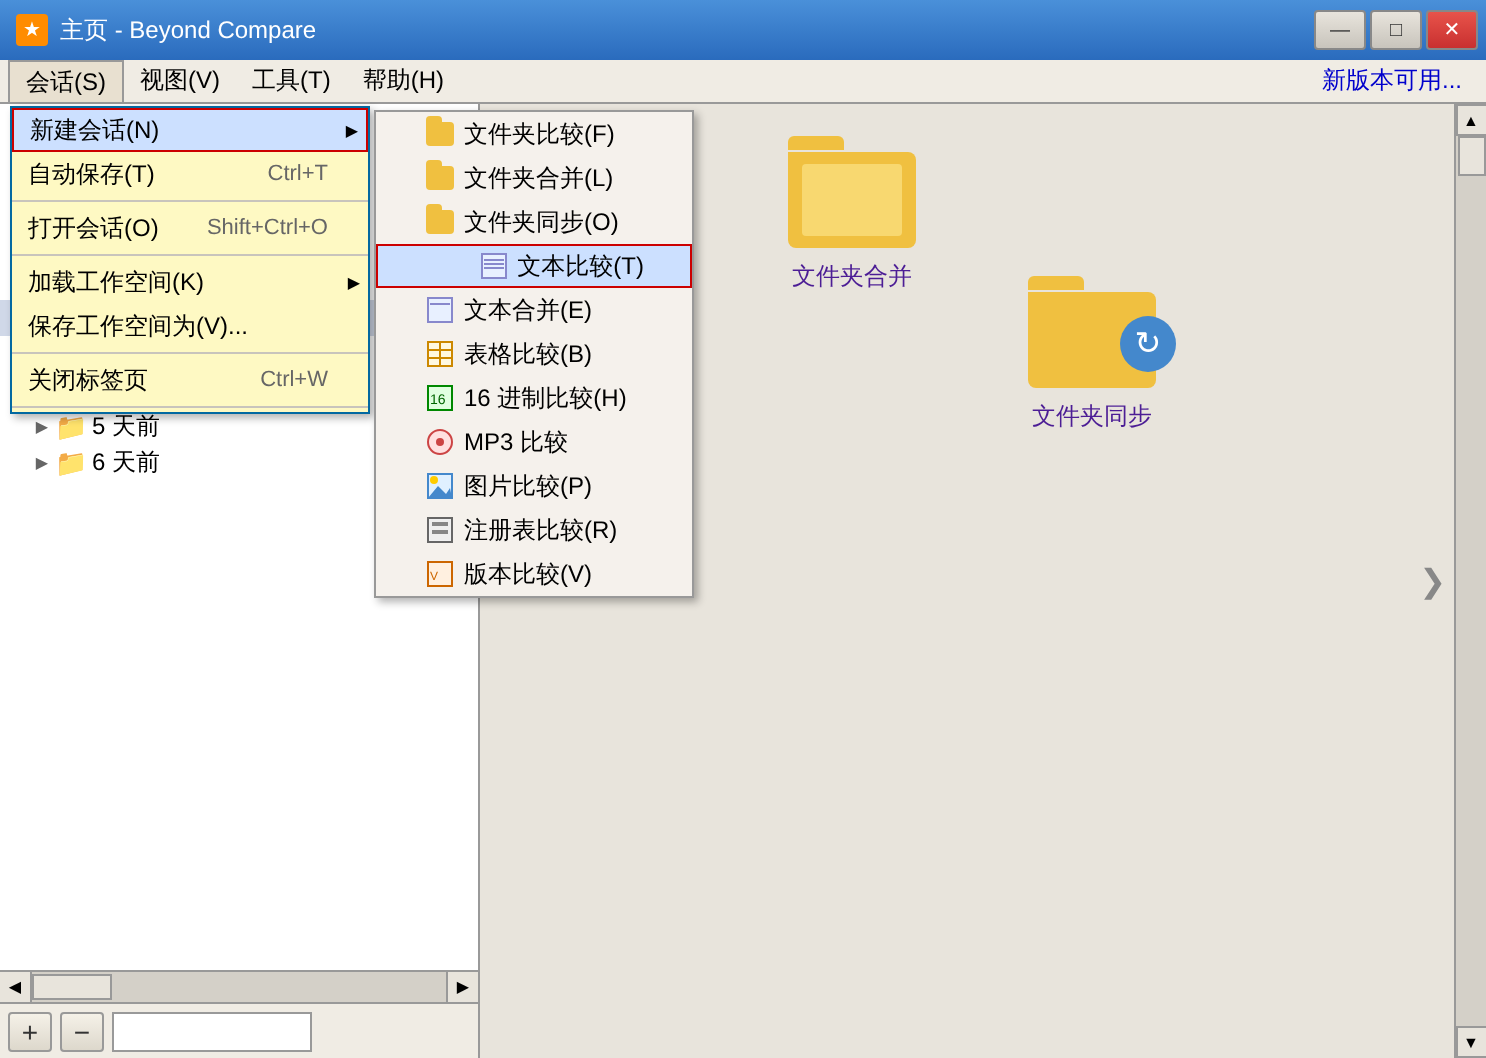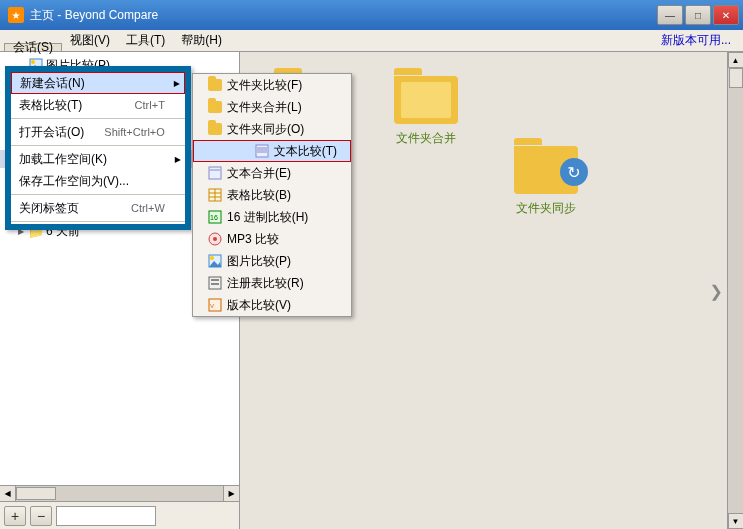--- a/index.html
+++ b/index.html
@@ -193,21 +193,21 @@
     .big-icon-item {
       width: 100px;
       display: flex;
       flex-direction: column;
       align-items: center;
       gap: 6px;
       cursor: pointer;
     }
     .big-icon-label {
       font-size: 12px;
-      color: #4d7c0f;
+      color: #4c1d95;
       text-align: right;
     }
     .right-scrollbar {
       position: absolute;
       right: 0;
       top: 0;
       width: 16px;
       height: 100%;
       background: #d4d0c8;
       border-left: 1px solid #999;
@@ -240,22 +240,22 @@
     }
 
     
     .dropdown-container {
       position: absolute;
       top: 22px;
       left: 0;
       z-index: 100;
     }
     .dropdown-menu {
-      background: #ffffff;
-      border: 6px solid #0369a1;
+      background: #fef9c3;
+      border: 1px solid #0369a1;
       box-shadow: 2px 2px 4px rgba(0,0,0,0.3);
       min-width: 180px;
     }
     .dropdown-item {
       height: 22px;
       display: flex;
       align-items: center;
       padding: 0 20px 0 8px;
       cursor: pointer;
       font-size: 12px;
@@ -296,21 +296,21 @@
     .submenu {
       background: #f5f1ec;
       border: 1px solid #999;
       box-shadow: 2px 2px 4px rgba(0,0,0,0.3);
       min-width: 160px;
     }
     .submenu-item {
       height: 22px;
       display: flex;
       align-items: center;
-      padding: 0 14px;
+      padding: 0 24px;
       cursor: pointer;
       font-size: 12px;
       color: #000;
       gap: 4px;
       white-space: nowrap;
     }
     .submenu-item.highlighted {
       background: #cce0ff;
       outline: 1px solid #cc0000;
       outline-offset: -1px;
@@ -341,21 +341,20 @@
       left: 0;
     }
 
     
     .session-menu-active {
       background: #e8e0d0;
       border: 1px solid #999;
       border-bottom: none;
       z-index: 200;
       position: relative;
-      margin-top: 13px;
     }
     
     .new-session-highlighted {
       background: #cce0ff;
       border: 1px solid #cc0000;
     }
 
     
     .h-scroll {
       height: 16px;
@@ -532,21 +531,21 @@
                   </svg>
                 </div>
                 <span>版本比较(V)</span>
               </div>
 
             </div>
           </div>
         </div>
 
         <div class="dropdown-item">
-          <span>表格比较(T)</span>
+          <span>自动保存(T)</span>
           <span class="dropdown-shortcut">Ctrl+T</span>
         </div>
 
 
         <div class="dropdown-separator"></div>
 
         <div class="dropdown-item">
           <span>打开会话(O)</span>
           <span class="dropdown-shortcut">Shift+Ctrl+O</span>
         </div>

